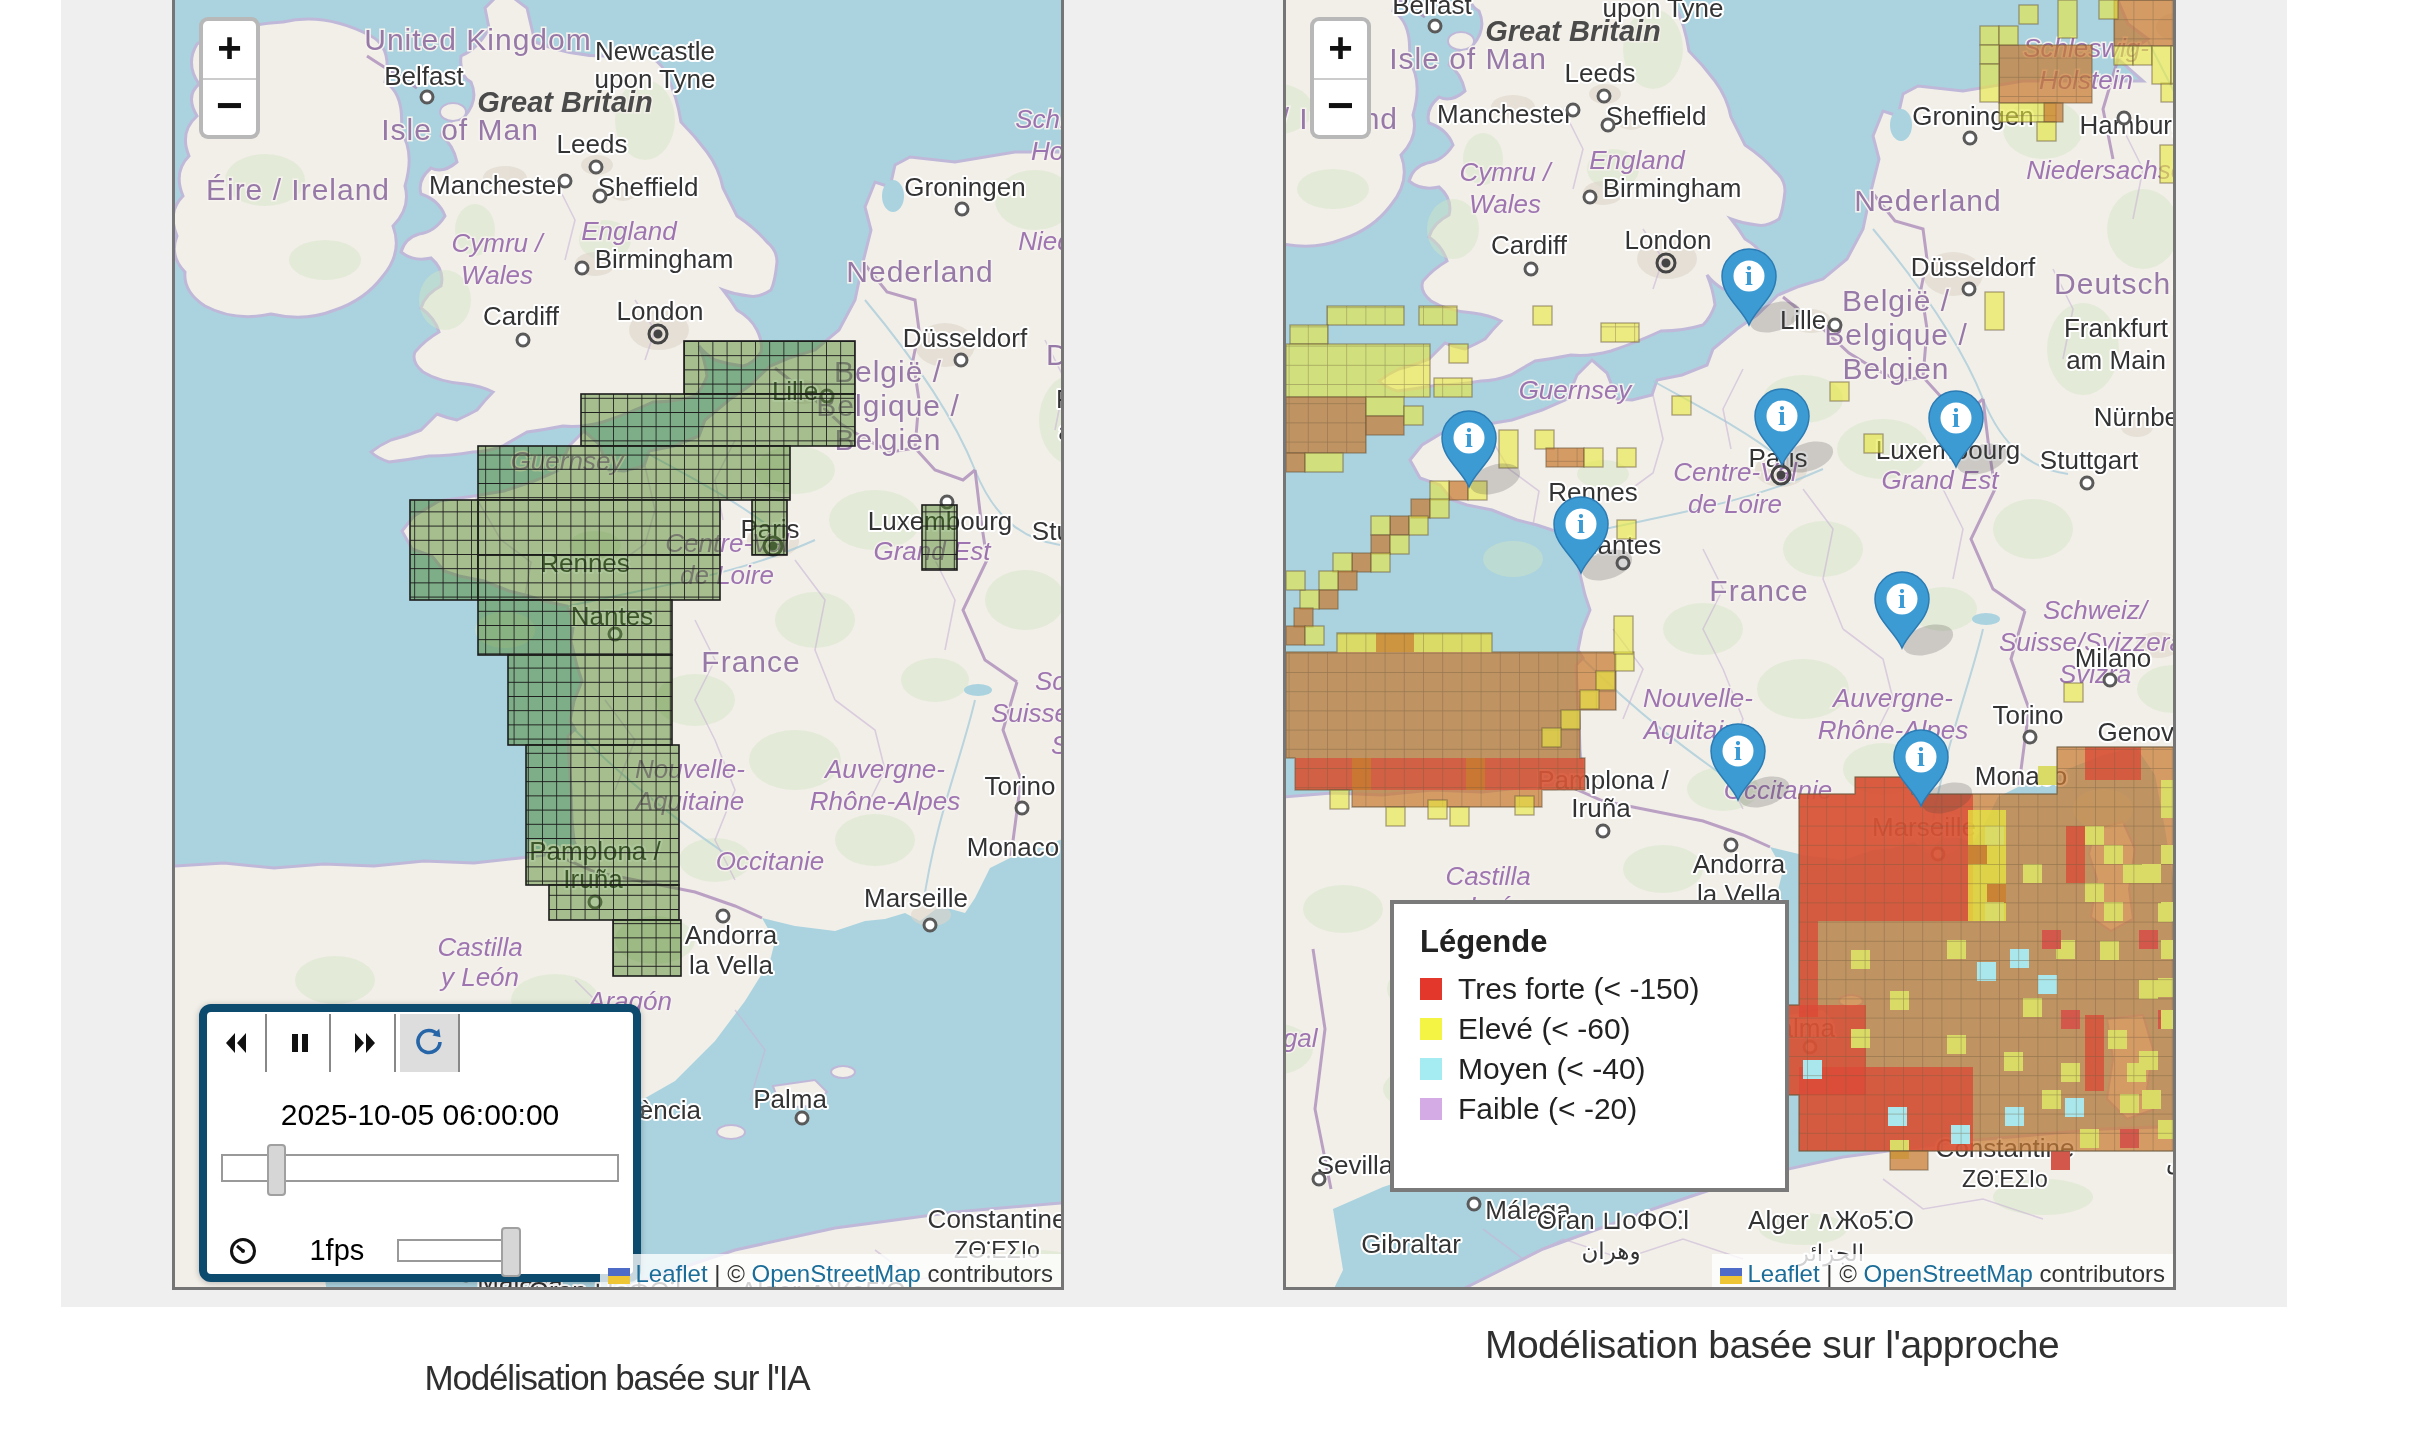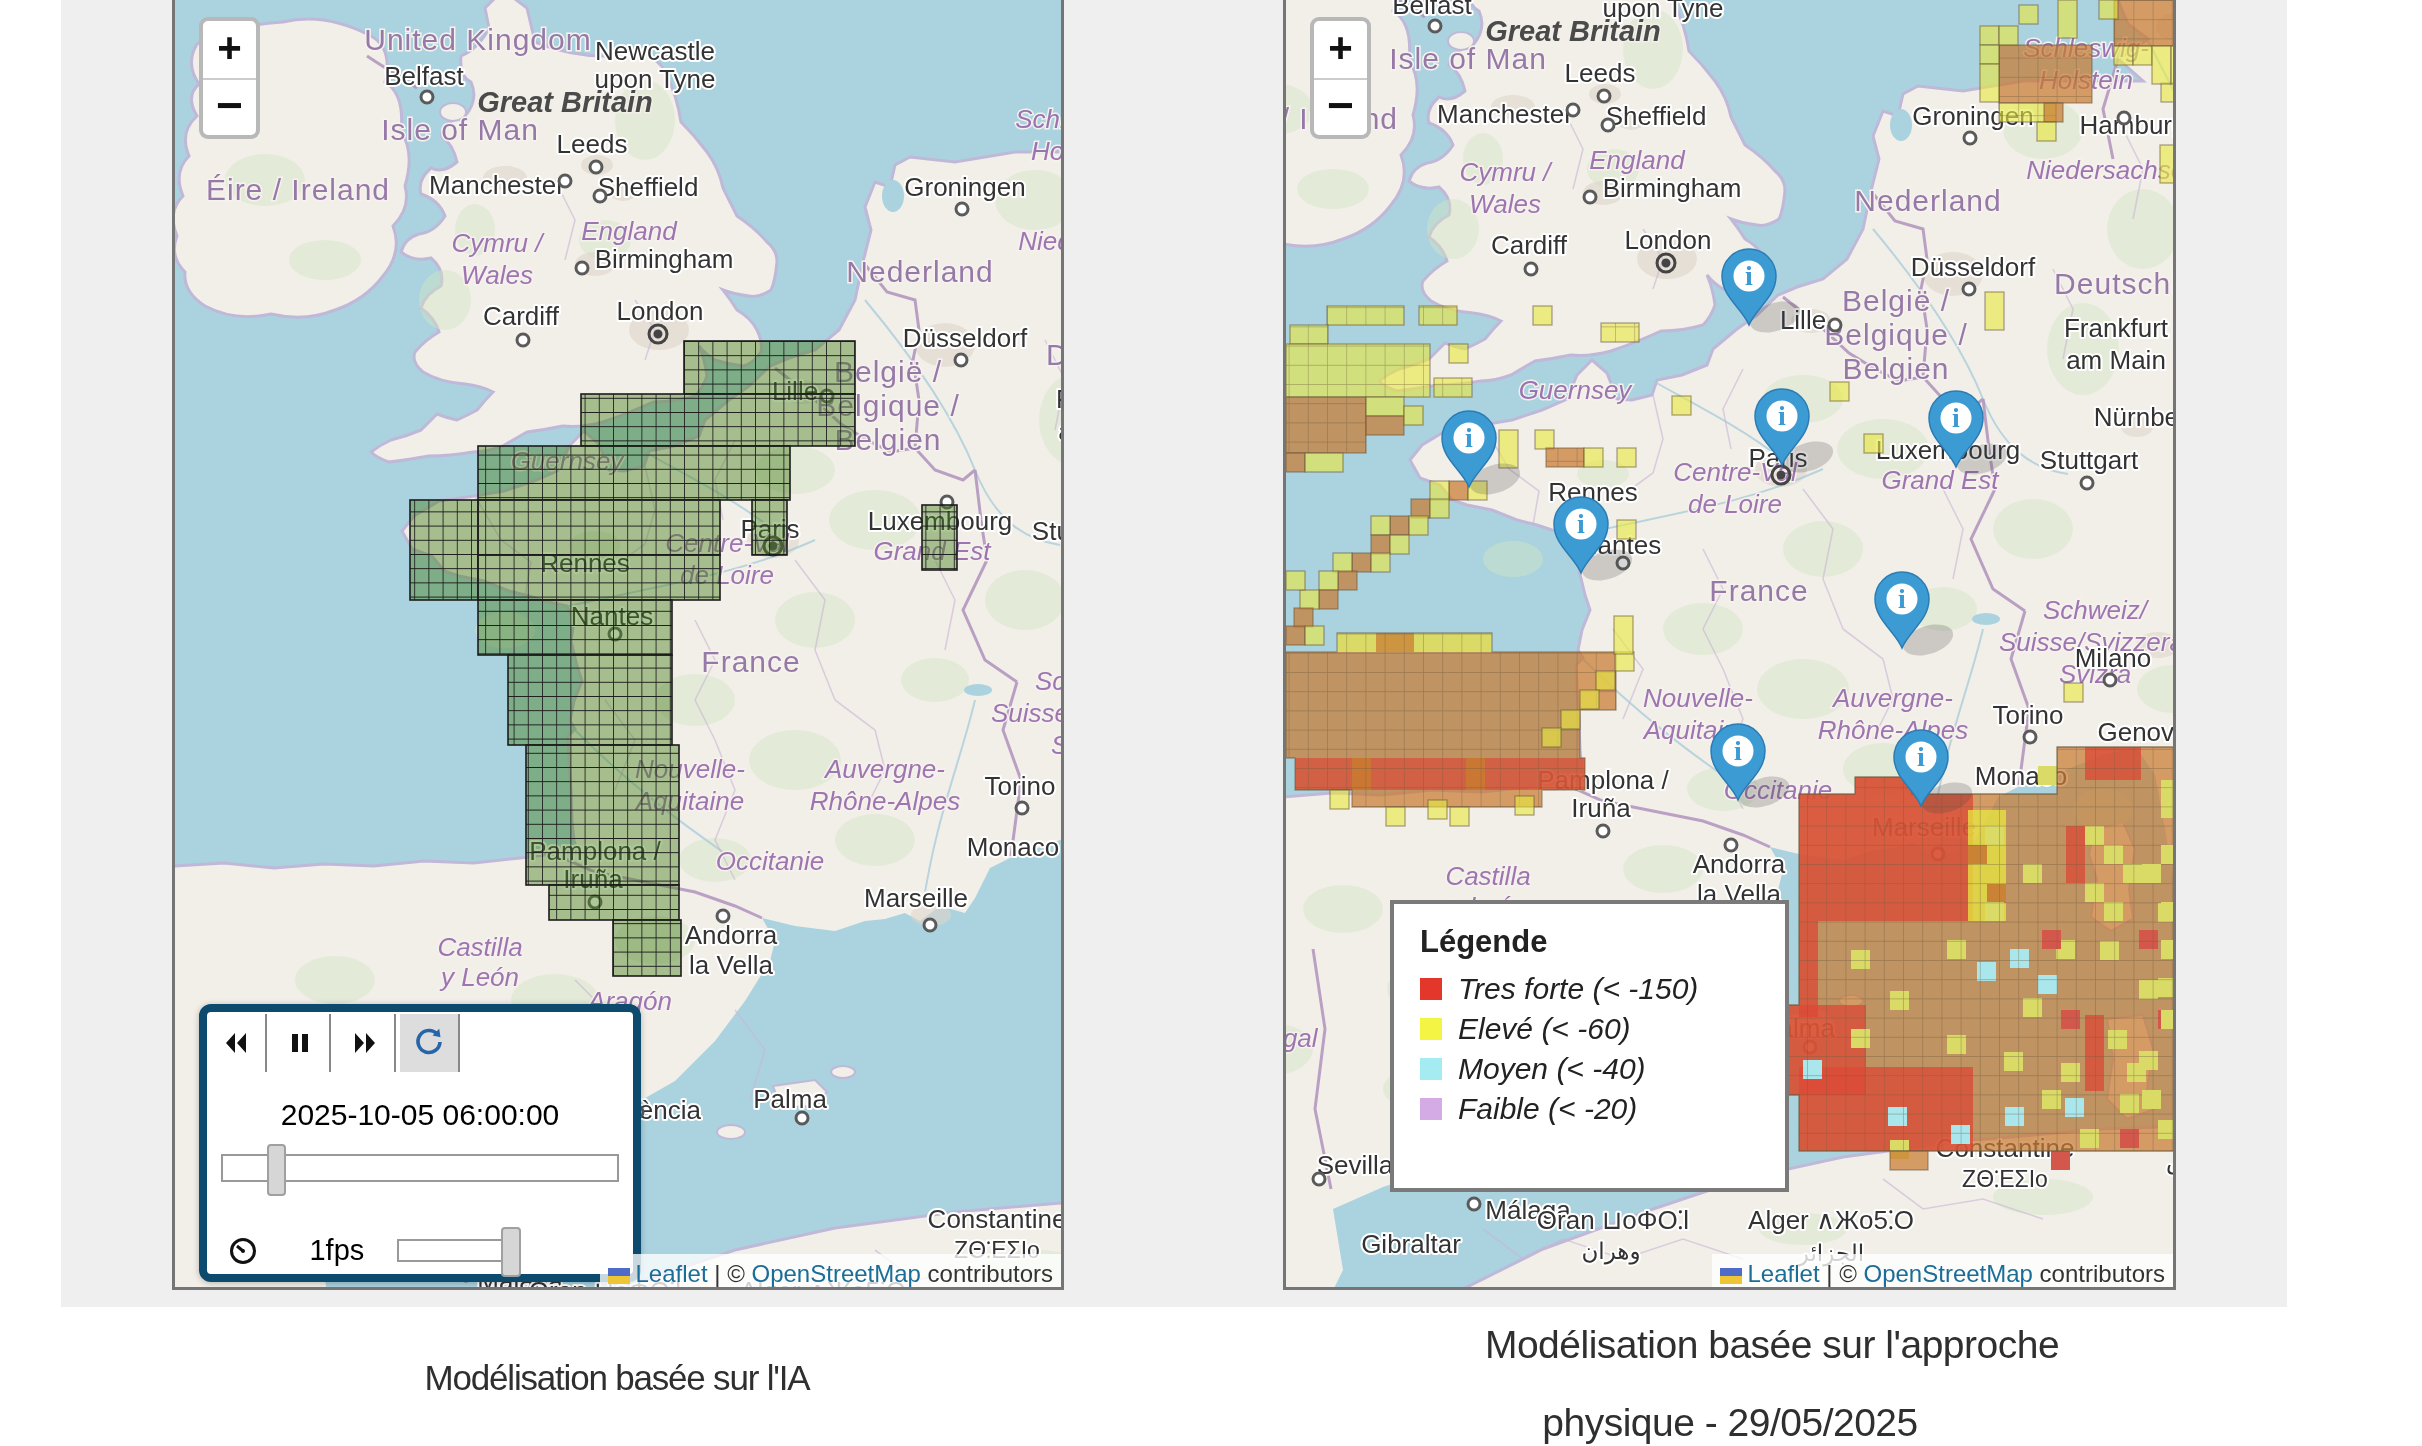--- a/index.html
+++ b/index.html
@@ -260,21 +260,21 @@
 .pdate{position:absolute;left:0;top:86px;width:426px;text-align:center;font-size:30px;color:#000;}
 .strack{position:absolute;left:14px;top:142px;width:398px;height:28px;border:2px solid #999;background:#fff;box-sizing:border-box;}
 .sthumb{position:absolute;left:44px;top:-12px;width:15px;height:48px;background:#d6d6d6;border:2px solid #a0a0a0;border-radius:4px;}
 .frow{position:absolute;left:16px;top:222px;height:40px;}
 .frow svg{vertical-align:middle;margin-right:48px;margin-left:6px;}
 .fps{font-size:29px;color:#000;vertical-align:middle;margin-right:28px;}
 .strack2{display:inline-block;position:relative;width:118px;height:23px;border:2px solid #999;background:#fff;vertical-align:middle;box-sizing:border-box;}
 .sthumb2{position:absolute;right:-8px;top:-14px;width:16px;height:46px;background:#d6d6d6;border:2px solid #a0a0a0;border-radius:4px;}
 #legend{position:absolute;left:104px;top:900px;width:399px;height:292px;background:#fff;border:4px solid #7a7a7a;z-index:35;box-sizing:border-box;}
 .ltitle{font-weight:bold;font-size:31px;color:#222;margin:20px 0 8px 26px;}
-.lrow{font-size:30px;color:#222;margin:0 0 0 26px;height:40px;line-height:41px;font-style:italic;}
+.lrow{font-size:30px;color:#222;margin:0 0 0 26px;height:40px;line-height:41px;}
 .sw{display:inline-block;width:22px;height:22px;margin-right:16px;vertical-align:-1px;}
 </style>
 
 <div class="map" id="m1">
 <svg class="base" width="886" height="1287" viewBox="0 0 886 1287">
 <use href="#euro"></use>
 <defs>
 <pattern id="gg" width="14.2" height="14.2" patternUnits="userSpaceOnUse" x="509" y="341">
 <path d="M14.2,0 L0,0 0,14.2" fill="none" stroke="#1c1c1c" stroke-width="1.7"></path>
 </pattern>
@@ -619,14 +619,13 @@
  <div class="ltitle">Légende</div>
  <div class="lrow"><span class="sw" style="background:#e4372b"></span>Tres forte (&lt; -150)</div>
  <div class="lrow"><span class="sw" style="background:#f4f444"></span>Elevé (&lt; -60)</div>
  <div class="lrow"><span class="sw" style="background:#a5ecf2"></span>Moyen (&lt; -40)</div>
  <div class="lrow"><span class="sw" style="background:#d5abe6"></span>Faible (&lt; -20)</div>
 </div>
 </div>
 
 <div class="cap" style="left:617px;top:1358px;font-size:35px;letter-spacing:-1.2px;">Modélisation basée sur l'IA</div>
 <div class="cap" style="left:1772px;top:1323px;font-size:39px;letter-spacing:-0.5px;">Modélisation basée sur l'approche</div>
-<div class="cap" style="left:1730px;top:1401px;font-size:39px;letter-spacing:-0.5px;">physique - 29/05/2025</div>
 </div>
 
 </body></html>

